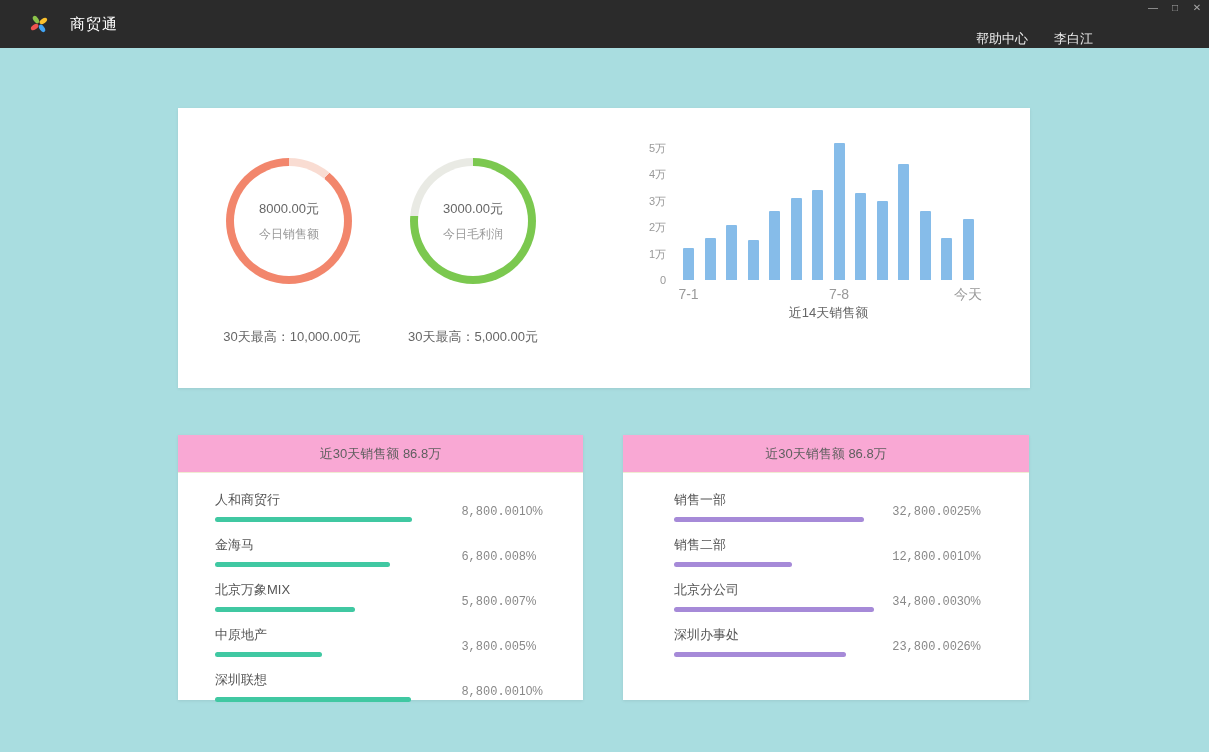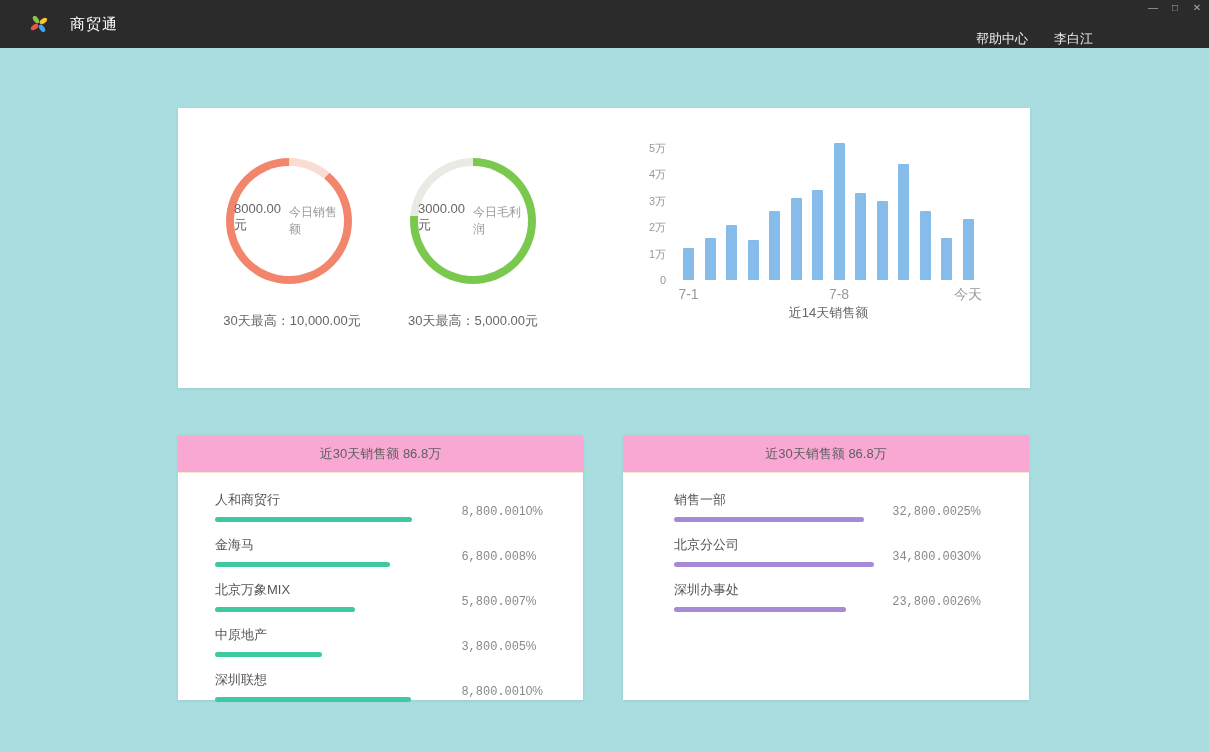--- a/index.html
+++ b/index.html
@@ -45,26 +45,26 @@
   .dash-card { left:178px; top:108px; width:852px; height:280px; }
 
   
   .donut {
     position:absolute; width:126px; height:126px; border-radius:50%;
   }
   .donut-1 { left:48px;  top:50px; }
   .donut-2 { left:232px; top:50px; }
   .donut-hole {
     position:absolute; inset:8px; background:#ffffff; border-radius:50%;
-    display:flex; flex-direction:row; align-items:center; justify-content:center;
+    display:flex; flex-direction:column; align-items:center; justify-content:center;
   }
   .donut-value { font-size:13px; color:#666; margin-bottom:8px; }
   .donut-label { font-size:12px; color:#999; }
   .donut-footer {
-    position:absolute; top:204px; width:240px; text-align:center;
+    position:absolute; top:220px; width:240px; text-align:center;
     font-size:13px; color:#666;
   }
   .donut-footer-1 { left:-6px; }
   .donut-footer-2 { left:175px; }
 
   
   .chart { position:absolute; left:460px; top:32px; width:380px; }
   .chart-plot { position:relative; height:140px; margin-left:45px; }
   .chart-yaxis {
     position:absolute; left:-45px; top:0; width:36px; height:140px;
@@ -232,20 +232,27 @@
   <div class="rows">
       <div class="list-row">
         <div class="row-left">
           <div class="row-label">销售一部</div>
           <div class="row-bar" style="width: 190px; background: rgb(166, 138, 216);"></div>
         </div>
         <div class="row-right"><span class="row-value">32,800.00</span><span class="row-pct">25%</span></div>
       </div>
       <div class="list-row">
         <div class="row-left">
+          <div class="row-label">销售二部</div>
+          <div class="row-bar" style="width: 118px; background: rgb(166, 138, 216);"></div>
+        </div>
+        <div class="row-right"><span class="row-value">12,800.00</span><span class="row-pct">10%</span></div>
+      </div>
+      <div class="list-row">
+        <div class="row-left">
           <div class="row-label">北京分公司</div>
           <div class="row-bar" style="width: 200px; background: rgb(166, 138, 216);"></div>
         </div>
         <div class="row-right"><span class="row-value">34,800.00</span><span class="row-pct">30%</span></div>
       </div>
       <div class="list-row">
         <div class="row-left">
           <div class="row-label">深圳办事处</div>
           <div class="row-bar" style="width: 172px; background: rgb(166, 138, 216);"></div>
         </div>

